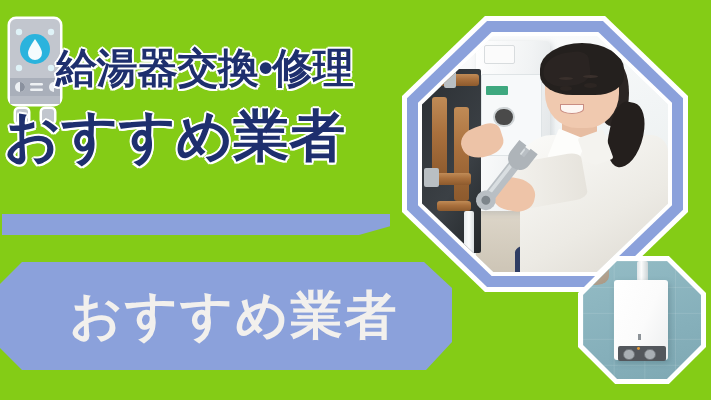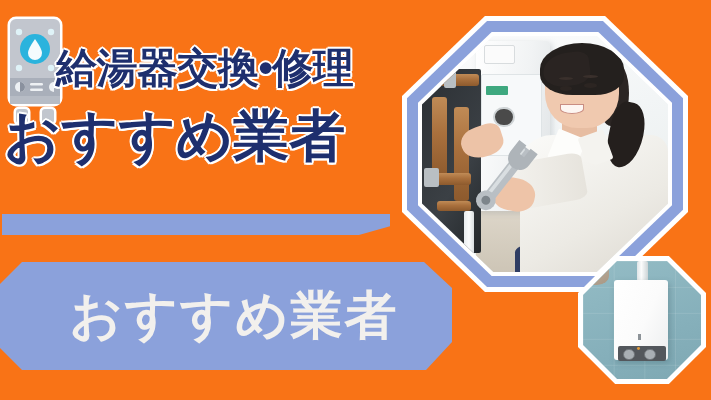--- a/index.html
+++ b/index.html
@@ -9,21 +9,21 @@
   body {
     width: 711px;
     height: 400px;
     overflow: hidden;
     font-family: "Liberation Sans", "DejaVu Sans", sans-serif;
   }
   #stage {
     position: relative;
     width: 711px;
     height: 400px;
-    background: #f97316;
+    background: #84cc16;
     overflow: hidden;
   }
 
   
   .heater-icon {
     position: absolute;
     left: 6px;
     top: 16px;
     width: 58px;
     height: 118px;

